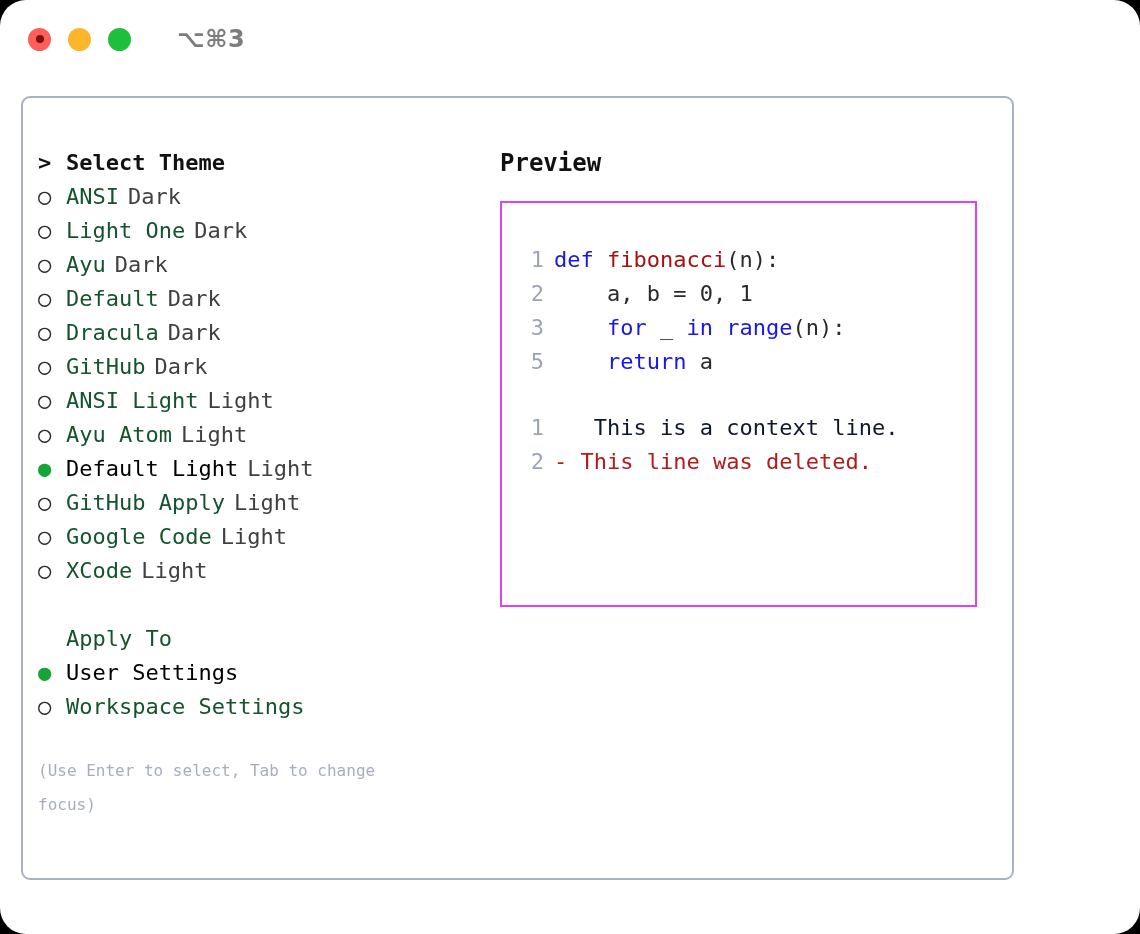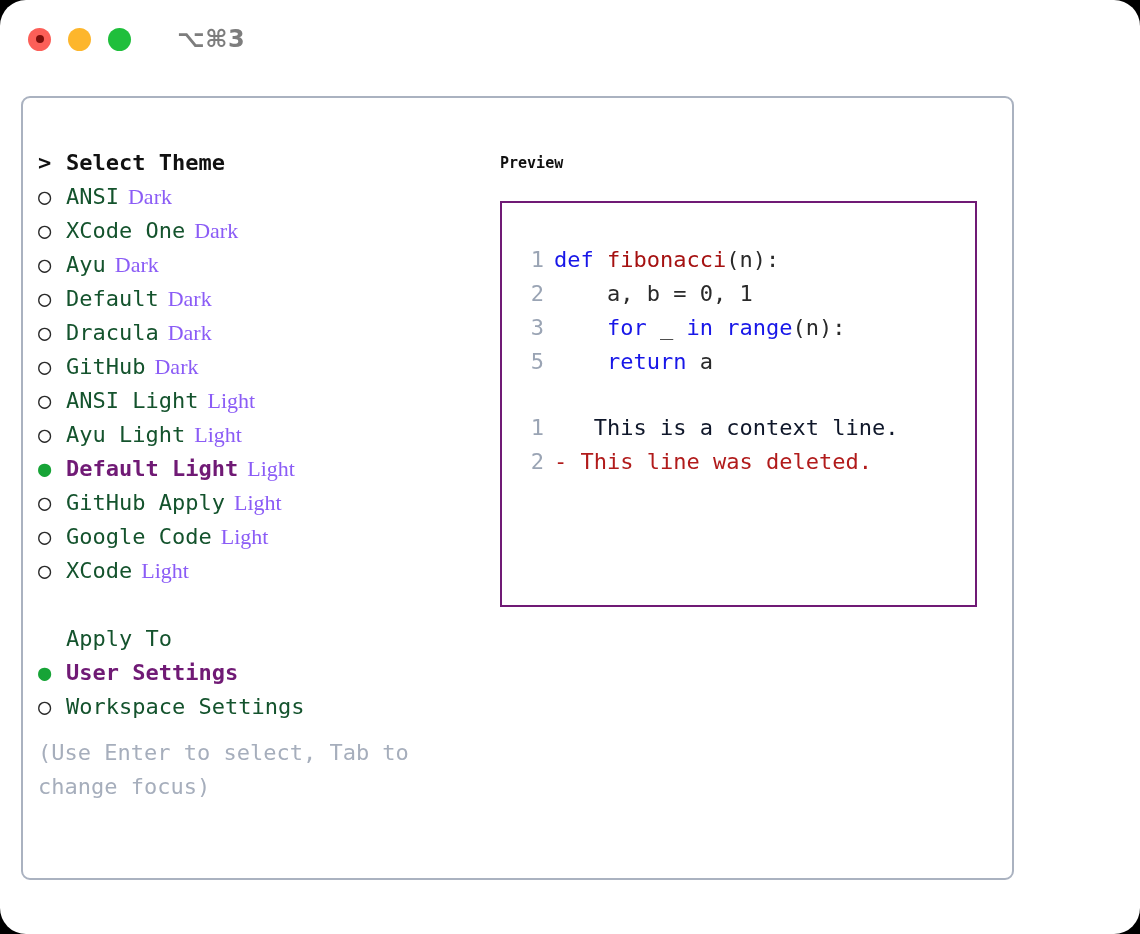--- a/index.html
+++ b/index.html
@@ -99,52 +99,52 @@
     flex: 0 0 28px;
     font-size: 22px;
     color: #2a2a2a;
   }
   .marker.sel { color: #17a437; }
   .marker.caret { font-weight: bold; color: #111; }
 
   .hdr { font-weight: bold; color: #111111; }
 
   .label { color: #14532d; }
-  .label.sel { color: #701a75; font-weight: bold; }
-  .suffix { color: #8b5cf6; margin-left: 9px; font-family: Liberation Serif, serif; }
+  .label.sel { color: #000000; }
+  .suffix { color: #404040; margin-left: 9px; }
 
   .spacer-sm { height: 34px; }
 
   .hint {
-    margin-top: 12px;
-    font-size: 22px;
+    margin-top: 30px;
+    font-size: 16px;
     line-height: 34px;
     color: #a6aebc;
     width: 400px;
     white-space: normal;
   }
 
   
   .right-col {
     position: absolute;
     left: 477px;
     top: 48px;
     width: 500px;
   }
   .preview-title {
-    font-size: 15px;
+    font-size: 24px;
     font-weight: bold;
     color: #111111;
     line-height: 34px;
   }
   .preview-box {
     margin-top: 21px;
     width: 477px;
     height: 406px;
-    border: 2px solid #701a75;
+    border: 2px solid #d946ef;
     box-sizing: border-box;
     background: #ffffff;
     padding: 40px 0 0 16px;
   }
   .code-line {
     font-size: 22px;
     line-height: 34px;
     white-space: pre;
     color: #2a2a2a;
   }
@@ -183,27 +183,27 @@
 
     <div class="left-col">
 
       <div class="row">
         <span class="marker caret">&gt;</span>
         <span class="hdr">Select Theme</span>
       </div>
 
       <div id="theme-list">
           <div class="row"><span class="marker">○</span><span class="label">ANSI</span><span class="suffix">Dark</span></div>
-          <div class="row"><span class="marker">○</span><span class="label">XCode One</span><span class="suffix">Dark</span></div>
+          <div class="row"><span class="marker">○</span><span class="label">Light One</span><span class="suffix">Dark</span></div>
           <div class="row"><span class="marker">○</span><span class="label">Ayu</span><span class="suffix">Dark</span></div>
           <div class="row"><span class="marker">○</span><span class="label">Default</span><span class="suffix">Dark</span></div>
           <div class="row"><span class="marker">○</span><span class="label">Dracula</span><span class="suffix">Dark</span></div>
           <div class="row"><span class="marker">○</span><span class="label">GitHub</span><span class="suffix">Dark</span></div>
           <div class="row"><span class="marker">○</span><span class="label">ANSI Light</span><span class="suffix">Light</span></div>
-          <div class="row"><span class="marker">○</span><span class="label">Ayu Light</span><span class="suffix">Light</span></div>
+          <div class="row"><span class="marker">○</span><span class="label">Ayu Atom</span><span class="suffix">Light</span></div>
           <div class="row"><span class="marker sel">●</span><span class="label sel">Default Light</span><span class="suffix">Light</span></div>
           <div class="row"><span class="marker">○</span><span class="label">GitHub Apply</span><span class="suffix">Light</span></div>
           <div class="row"><span class="marker">○</span><span class="label">Google Code</span><span class="suffix">Light</span></div>
           <div class="row"><span class="marker">○</span><span class="label">XCode</span><span class="suffix">Light</span></div>
         </div>
 
       <div class="spacer-sm"></div>
 
       <div class="row">
         <span class="marker"> </span>

